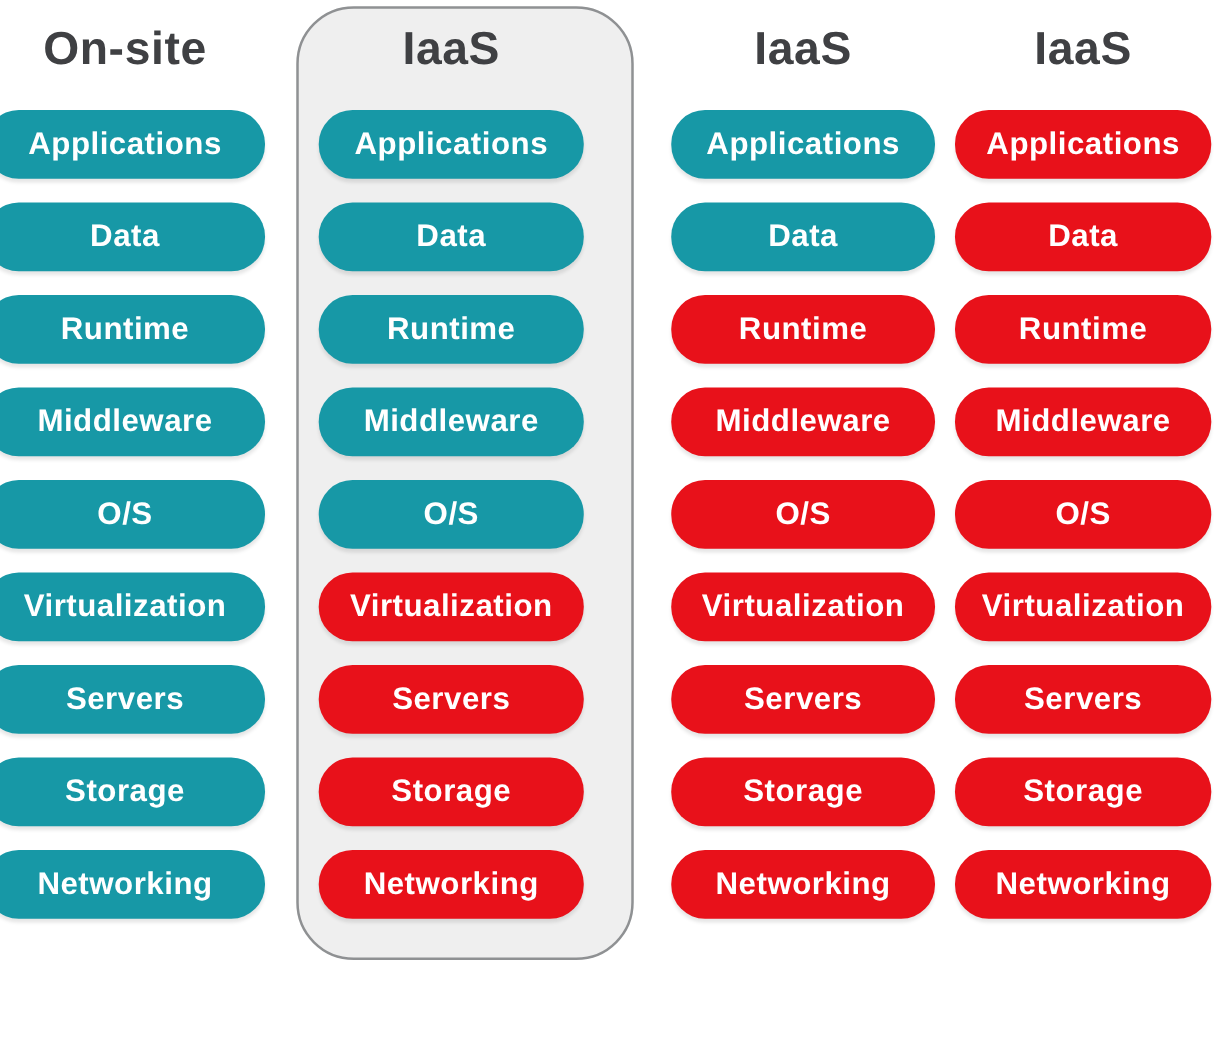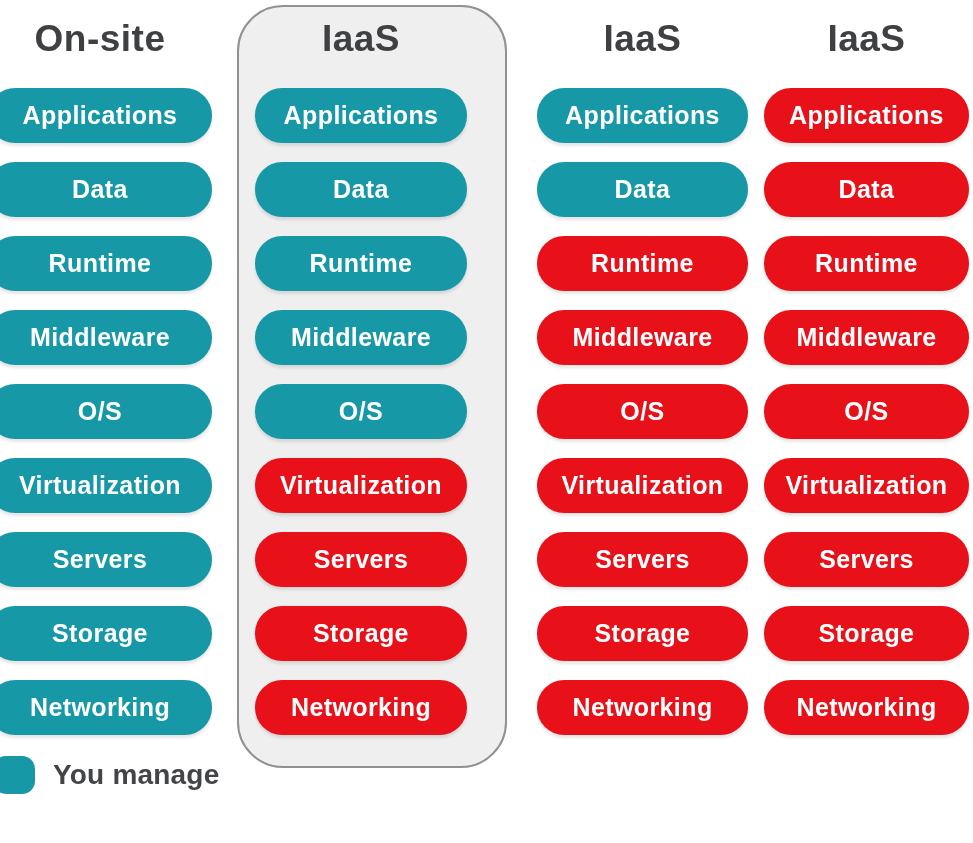--- a/index.html
+++ b/index.html
@@ -161,19 +161,15 @@
         <div class="pill provider">Middleware</div>
         <div class="pill provider">O/S</div>
         <div class="pill provider">Virtualization</div>
         <div class="pill provider">Servers</div>
         <div class="pill provider">Storage</div>
         <div class="pill provider">Networking</div>
       </div>
   </div>
 
   <div class="legend">
-    <div class="legend-row">
-      <span class="swatch you"></span>
-      <span class="legend-label">You manage</span>
-    </div>
   </div>
 
 </div>
 
 </body></html>

